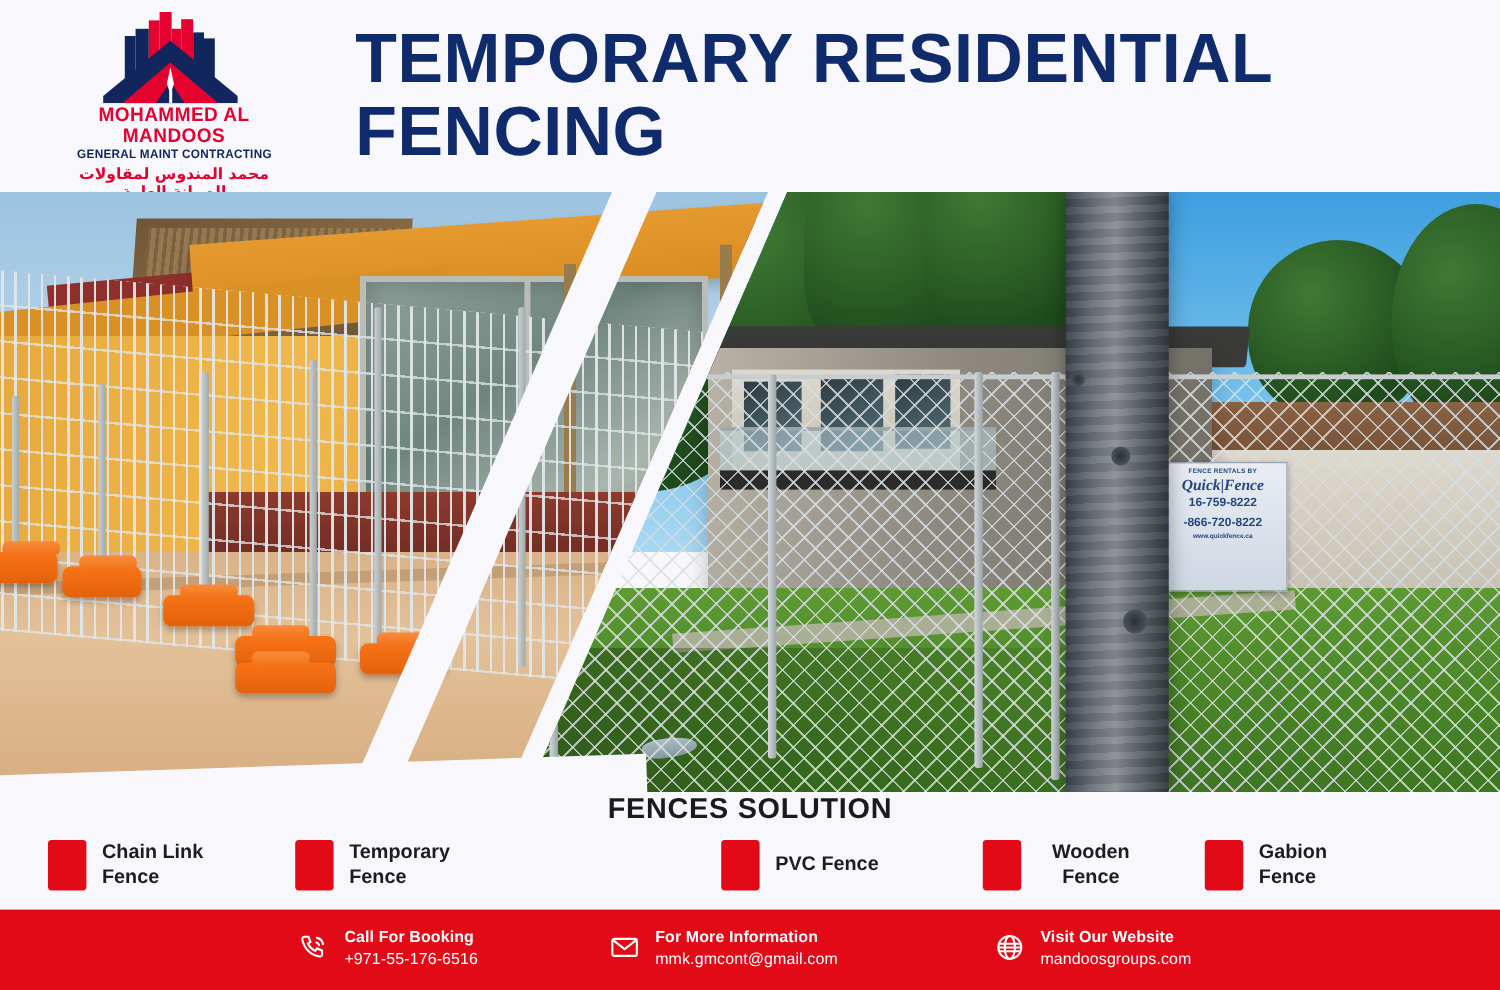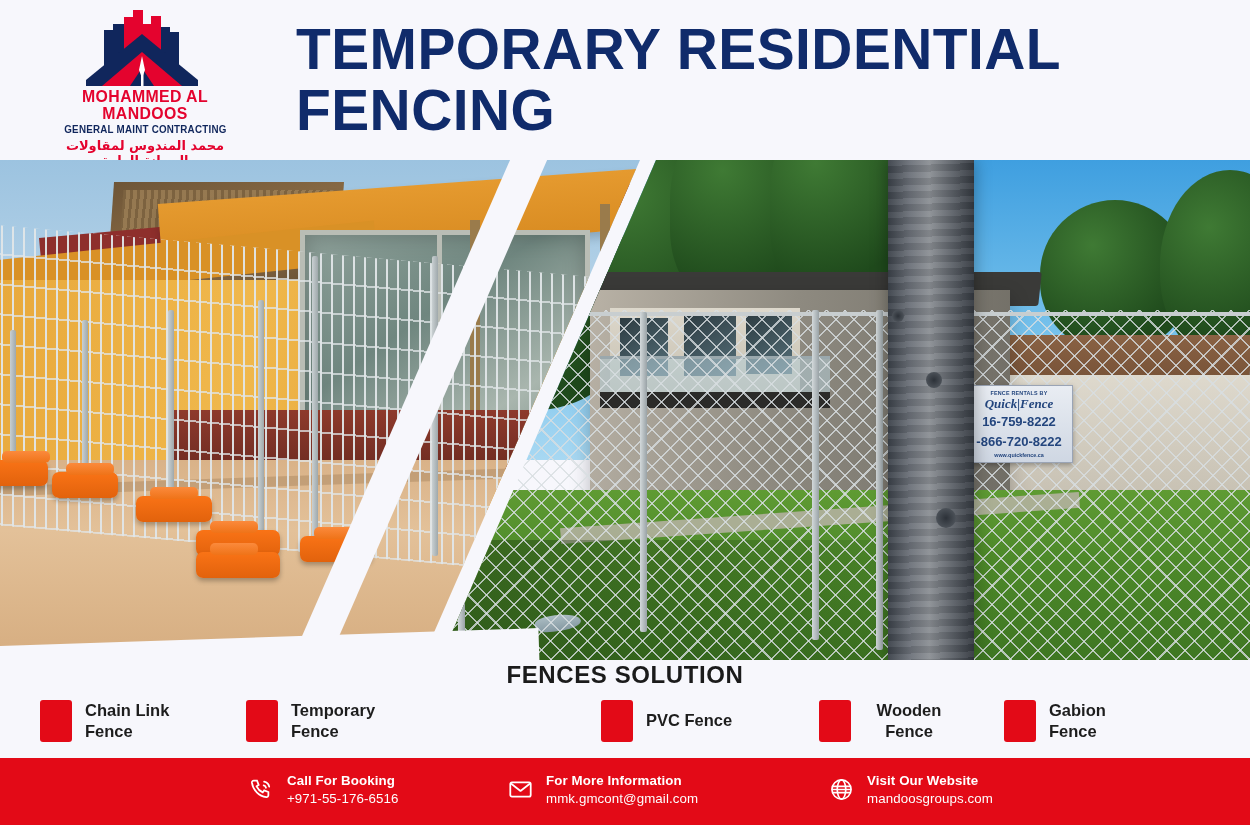--- a/index.html
+++ b/index.html
@@ -139,27 +139,27 @@
              repeating-linear-gradient(45deg, rgba(216,222,225,.78) 0 1.5px, rgba(0,0,0,0) 1.5px 13px),
              repeating-linear-gradient(-45deg, rgba(216,222,225,.78) 0 1.5px, rgba(0,0,0,0) 1.5px 13px); }
   .r-rail-top { position:absolute; left:0; top:152px; width:810px; height:4px; background:#c8ced0; }
   .r-fpost { position:absolute; width:7px; background:linear-gradient(90deg,#d3d9db,#99a2a6); border-radius:2px; }
   .r-pole { position:absolute; left:448px; top:0; width:86px; height:500px;
            background:linear-gradient(90deg,#3b4149 0%,#6b7078 25%,#8b8f94 48%,#5c6168 75%,#33383f 100%);
            box-shadow:0 0 16px rgba(0,0,0,.35); }
   .r-pole:after { content:""; position:absolute; inset:0;
            background:repeating-linear-gradient(178deg, rgba(255,255,255,.05) 0 6px, rgba(0,0,0,.08) 6px 13px); }
   .r-knot { position:absolute; border-radius:50%; background:radial-gradient(circle,#2c3138,#595f66); }
-  .r-sign { position:absolute; left:525px; top:225px; width:108px; height:78px;
+  .r-sign { position:absolute; left:525px; top:225px; width:108px; height:108px;
            background:linear-gradient(#e9edf3,#cfd7e3); border:1px solid #9aa4b5;
            box-shadow:0 2px 5px rgba(0,0,0,.3); overflow:hidden; }
   .r-sign .s-top { font-size:5.4px; font-weight:bold; color:#24467e; text-align:center; margin-top:4px; letter-spacing:.2px;}
   .r-sign .s-brand { font-size:13px; font-weight:bold; color:#24467e; text-align:center;
            font-family:"Liberation Serif", serif; font-style:italic; line-height:1.1; margin-top:1px;}
-  .r-sign .s-ph { font-size:13px; font-weight:bold; color:#24467e; text-align:center; line-height:1.25; margin-top:3px;}
+  .r-sign .s-ph { font-size:10px; font-weight:bold; color:#24467e; text-align:center; line-height:1.25; margin-top:3px;}
   .r-sign .s-url { font-size:5.4px; font-weight:bold; color:#24467e; text-align:center; margin-top:2px;}
   .r-litter { position:absolute; left:95px; top:455px; width:46px; height:16px;
            background:linear-gradient(#b9c7d6,#8d9eb0); border-radius:40% 60% 50% 40%; transform:rotate(-8deg); opacity:.9;}
 
   
   .seam {
     position:absolute; left:398px; top:-40px; width:34px; height:600px;
     background:#f7f7fc; transform:rotate(23.6deg); transform-origin:center;
     z-index:5;
   }

